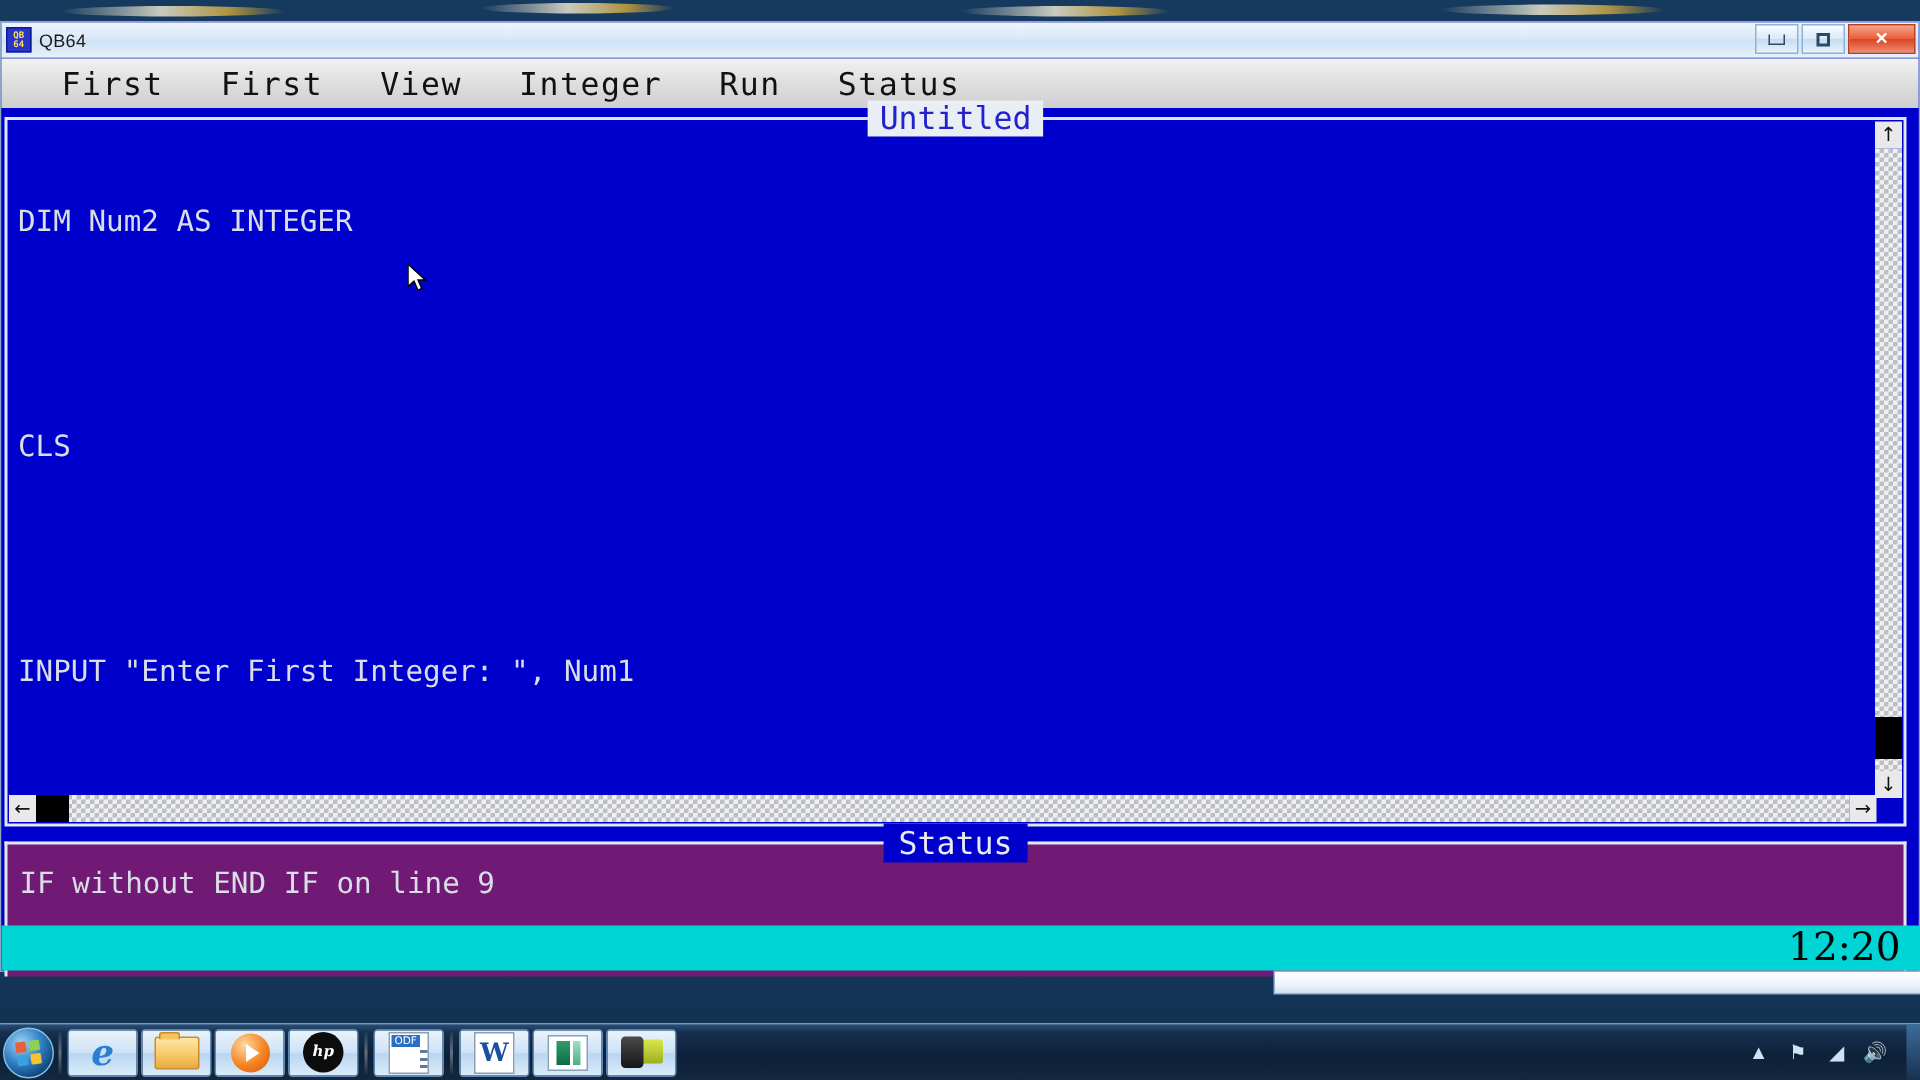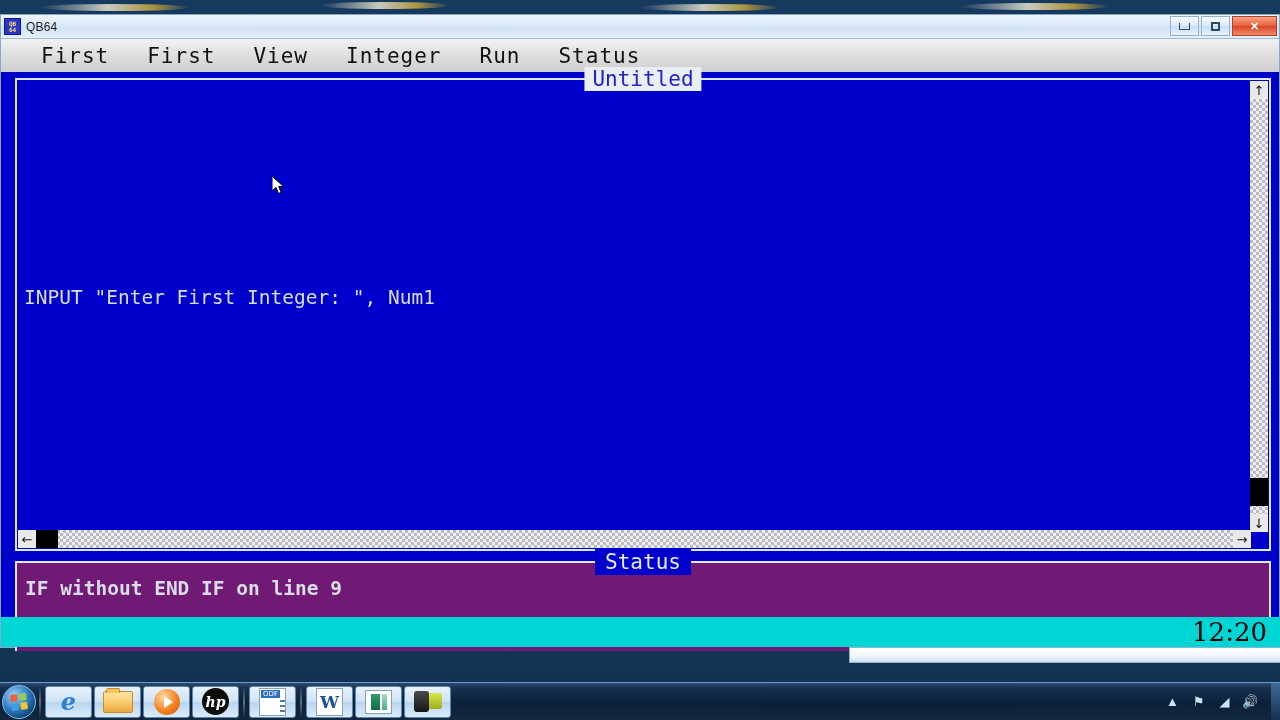--- a/index.html
+++ b/index.html
@@ -69,21 +69,21 @@
   }
   .menu-item {
     font-family:"DejaVu Sans Mono", monospace;
     font-size:21px; color:#111; letter-spacing:1px;
   }
 
   
   .ide {
     position:absolute; left:0; top:57px; right:0; bottom:0;
     background:#0000cd;
-    padding:6px 6px 0 12px;
+    padding:6px 6px 0 0;
   }
   .edit-frame {
     position:relative;
     margin:0 2px;
     height:473px;
     border:2px solid #dfe7f3;
     background:#0000cd;
   }
   .frame-title {
     position:absolute; top:-13px; left:50%; transform:translateX(-50%);
@@ -138,21 +138,20 @@
   .status-title {
     position:absolute; top:-14px; left:50%; transform:translateX(-50%);
     background:#0000cd; color:#e8ebf2; padding:0 10px;
     font-family:"DejaVu Sans Mono", monospace; font-size:21px; line-height:26px;
     white-space:nowrap;
   }
   .status-text {
     position:absolute; left:8px; top:14px;
     font-family:"DejaVu Sans Mono", monospace; font-size:19.5px; color:#d9dde6;
     white-space:pre;
-    font-weight:bold;
   }
 
   
   .cyanbar {
     position:absolute; left:0; bottom:0; width:1280px; height:30px;
     background:#00d5d5;
     display:flex; align-items:center; justify-content:flex-end;
     padding-right:14px;
   }
   .clock {
@@ -207,21 +206,21 @@
     background:#f6c35d; border:1px solid #c98c2e; border-bottom:none; border-radius:2px 2px 0 0; }
   .wmp {
     width:26px; height:26px; border-radius:50%;
     background:radial-gradient(circle at 35% 30%,#ffd9a0,#f58220 55%,#d4560c 100%);
     display:flex; align-items:center; justify-content:center;
   }
   .wmp:after { content:""; border-left:9px solid #fff; border-top:6px solid transparent; border-bottom:6px solid transparent; margin-left:3px; }
   .hp {
     width:27px; height:27px; border-radius:50%; background:#0c0c0c;
     color:#fff; font-family:"DejaVu Serif", serif; font-style:italic; font-weight:bold;
-    font-size:14px; display:flex; align-items:center; justify-content:center;
+    font-size:10px; display:flex; align-items:center; justify-content:center;
   }
   .odf {
     width:27px; height:28px; background:#fff; border:1px solid #8aa0b8; position:relative;
     display:flex; align-items:flex-end; justify-content:center;padding-left:20px;
   }
   .odf .tag { position:absolute; left:1px; top:1px; background:#2b6fc4; color:#fff;
     font-size:7px; line-height:8px; padding:0 2px; font-family:"DejaVu Sans", sans-serif; }
   .odf .rows { width:18px; height:13px; margin-bottom:2px;
     background:repeating-linear-gradient(180deg,#5e7a96 0 2px,transparent 2px 5px); }
   .word {
@@ -288,21 +287,23 @@
       <div class="menu-item">Run</div>
       <div class="menu-item">Status</div>
     </div>
 
     <div class="ide">
 
       <div class="edit-frame">
         <div class="frame-title">Untitled</div>
 
         <div class="code">
+          <div class="line">DIM Num2 AS INTEGER</div>
           <div class="line"></div>
+          <div class="line">CLS</div>
           <div class="line"></div>
           <div class="line">INPUT "Enter First Integer: ", Num1</div>
           
           
           
           
           
           
         </div>
 

